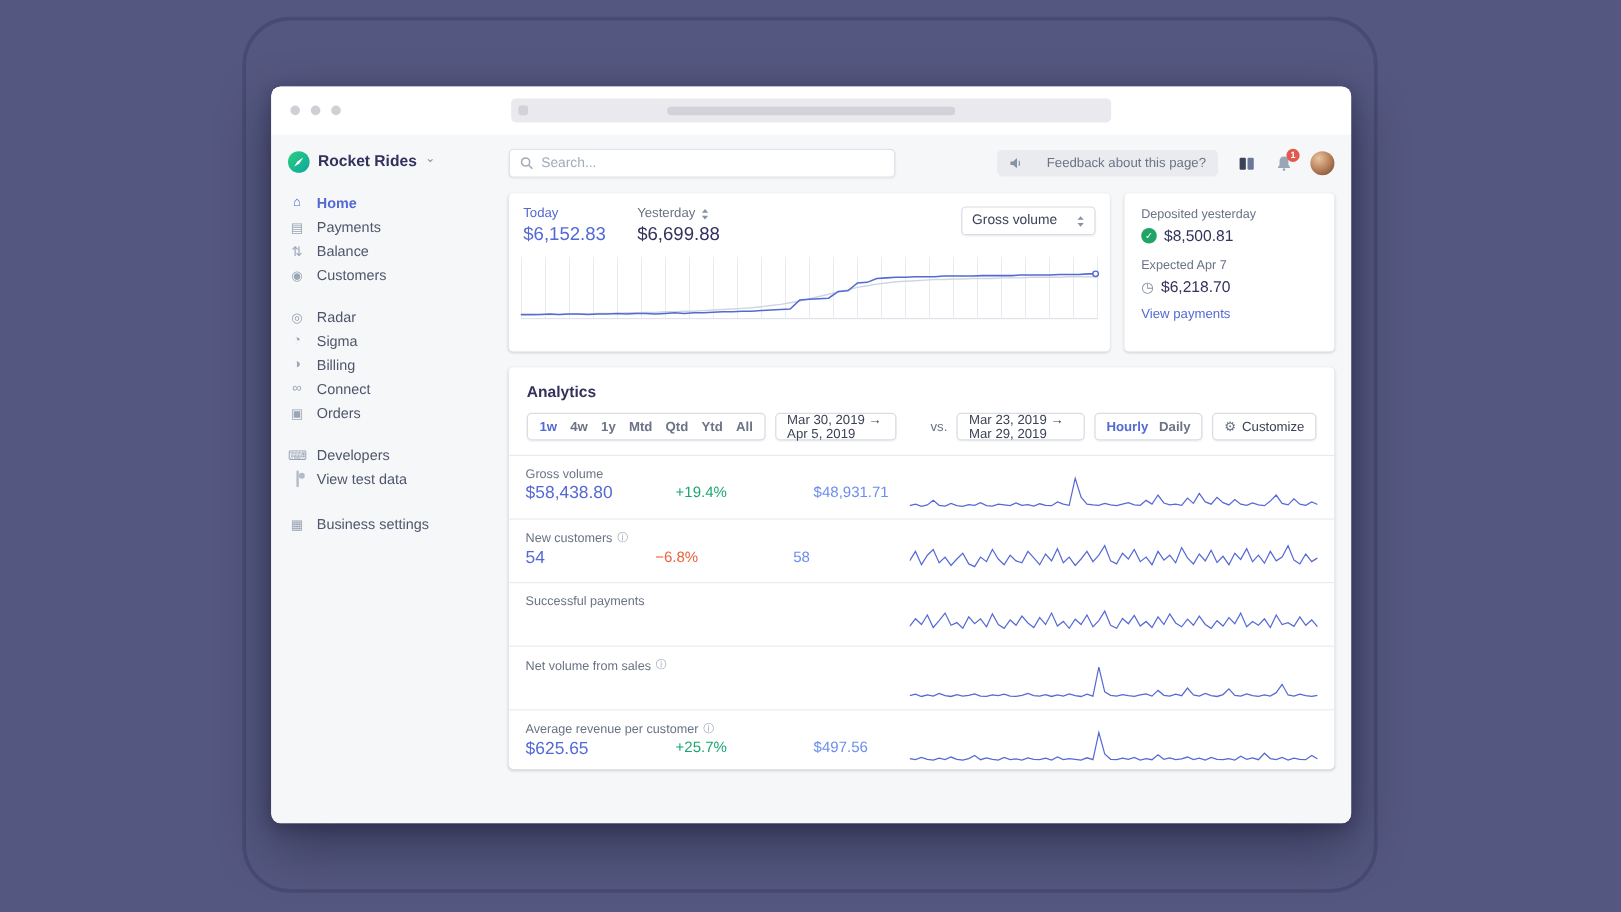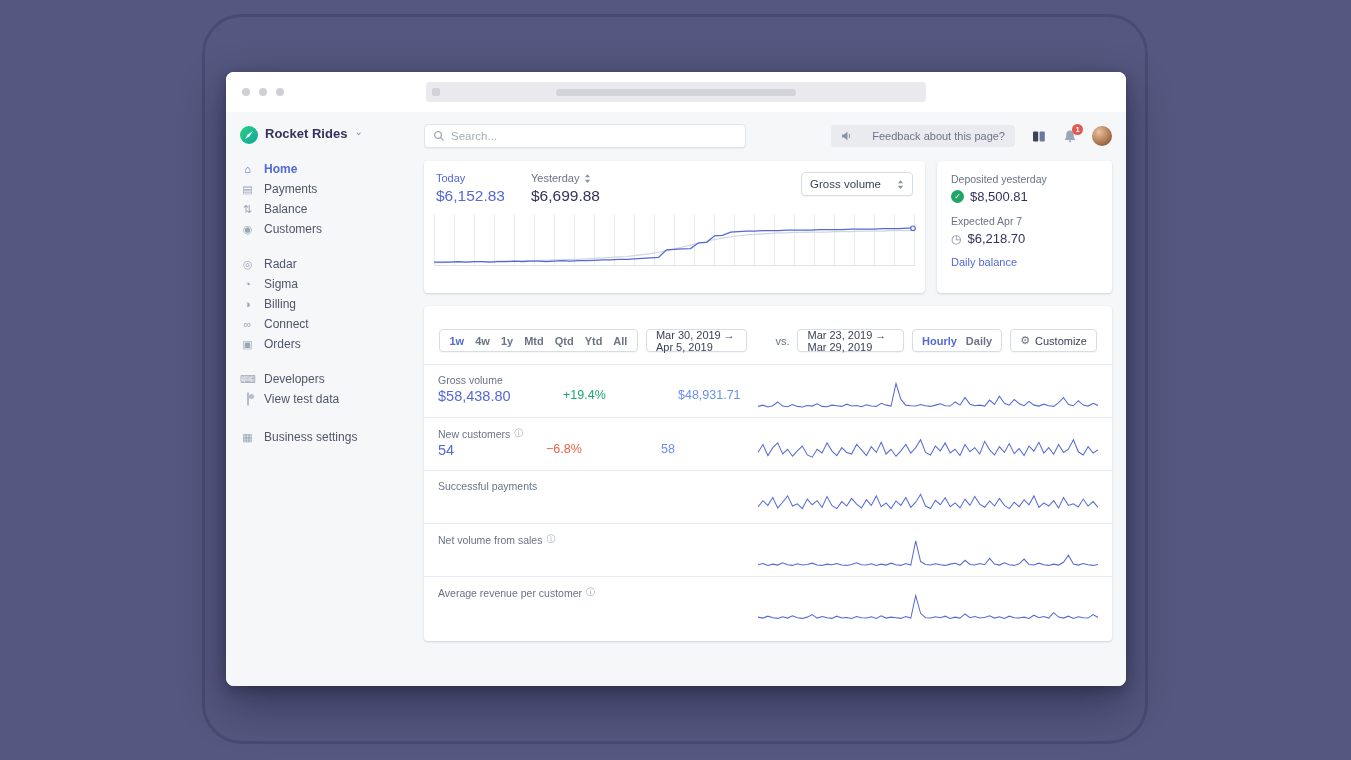--- a/index.html
+++ b/index.html
@@ -301,26 +301,27 @@
           <div class="dp-label">Deposited yesterday</div>
           <div class="dp-row">
             <span class="check-circle">✓</span>
             <span class="dp-value">$8,500.81</span>
           </div>
           <div class="dp-label dp-gap">Expected Apr 7</div>
           <div class="dp-row">
             <span class="clock">◷</span>
             <span class="dp-value">$6,218.70</span>
           </div>
-          <div class="view-balance">Daily balance</div>
+          <div class="view-balance">View payments</div>
         </section>
       </div>
 
       <section class="card analytics-card">
         <div class="an-head">
+          <div class="an-title">Analytics</div>
           <div class="controls">
             <div class="pill seg">
               <span class="seg-item active">1w</span>
               <span class="seg-item">4w</span>
               <span class="seg-item">1y</span>
               <span class="seg-item">Mtd</span>
               <span class="seg-item">Qtd</span>
               <span class="seg-item">Ytd</span>
               <span class="seg-item">All</span>
             </div>
@@ -396,20 +397,25 @@
                   <polyline class="spark-line" points="0.0,30.0 4.9,28.8 9.9,30.6 14.8,29.4 19.7,30.3 24.6,28.2 29.6,30.0 34.5,30.6 39.4,29.1 44.3,30.3 49.3,29.7 54.2,28.5 59.1,30.3 64.1,30.6 69.0,29.4 73.9,30.0 78.8,28.8 83.8,30.3 88.7,30.6 93.6,29.7 98.6,28.2 103.5,30.0 108.4,30.3 113.3,29.1 118.3,30.6 123.2,29.4 128.1,30.3 133.0,28.5 138.0,30.0 142.9,30.6 147.8,28.8 152.8,30.3 157.7,7.5 162.6,27.0 167.5,29.7 172.5,30.3 177.4,29.1 182.3,30.0 187.2,30.6 192.2,29.4 197.1,28.5 202.0,30.3 207.0,25.8 211.9,29.7 216.8,30.3 221.7,28.8 226.7,30.0 231.6,24.0 236.5,29.4 241.4,30.3 246.4,28.2 251.3,30.0 256.2,30.6 261.2,29.1 266.1,24.6 271.0,29.7 275.9,30.3 280.9,28.5 285.8,30.0 290.7,30.6 295.7,29.4 300.6,30.3 305.5,27.6 310.4,21.0 315.4,29.4 320.3,30.3 325.2,28.8 330.1,30.0 335.1,30.6 340.0,29.7"></polyline>
                 </svg>
             </div>
           </div>
 
           <div class="metric-row">
             <div class="m-label">
               <span>Average revenue per customer</span>
               <span class="info">ⓘ</span>
             </div>
+            <div class="m-line">
+              <span class="m-value">$625.65</span>
+              <span class="m-change up">+25.7%</span>
+              <span class="m-compare">$497.56</span>
+            </div>
             <div class="m-spark">
               <svg viewBox="0 0 340 34" preserveAspectRatio="none">
                   <polyline class="spark-line" points="0.0,29.4 4.9,30.3 9.9,28.5 14.8,30.0 19.7,30.6 24.6,29.1 29.6,30.3 34.5,28.2 39.4,30.0 44.3,30.6 49.3,29.4 54.2,27.0 59.1,30.3 64.1,28.8 69.0,30.0 73.9,30.6 78.8,28.5 83.8,30.3 88.7,29.7 93.6,30.6 98.6,28.8 103.5,30.0 108.4,30.3 113.3,29.1 118.3,30.6 123.2,28.2 128.1,30.3 133.0,29.4 138.0,30.0 142.9,30.6 147.8,28.8 152.8,30.3 157.7,9.0 162.6,25.8 167.5,30.0 172.5,30.3 177.4,29.1 182.3,30.0 187.2,28.5 192.2,30.6 197.1,29.4 202.0,30.3 207.0,26.4 211.9,30.0 216.8,28.8 221.7,30.3 226.7,29.7 231.6,28.2 236.5,30.3 241.4,29.1 246.4,30.6 251.3,28.5 256.2,30.0 261.2,30.3 266.1,29.4 271.0,30.6 275.9,27.6 280.9,30.0 285.8,28.8 290.7,30.3 295.7,25.2 300.6,29.4 305.5,30.3 310.4,28.5 315.4,30.6 320.3,29.1 325.2,30.0 330.1,30.3 335.1,27.0 340.0,29.7"></polyline>
                 </svg>
             </div>
           </div>
 
         </div>
       </section>
 

